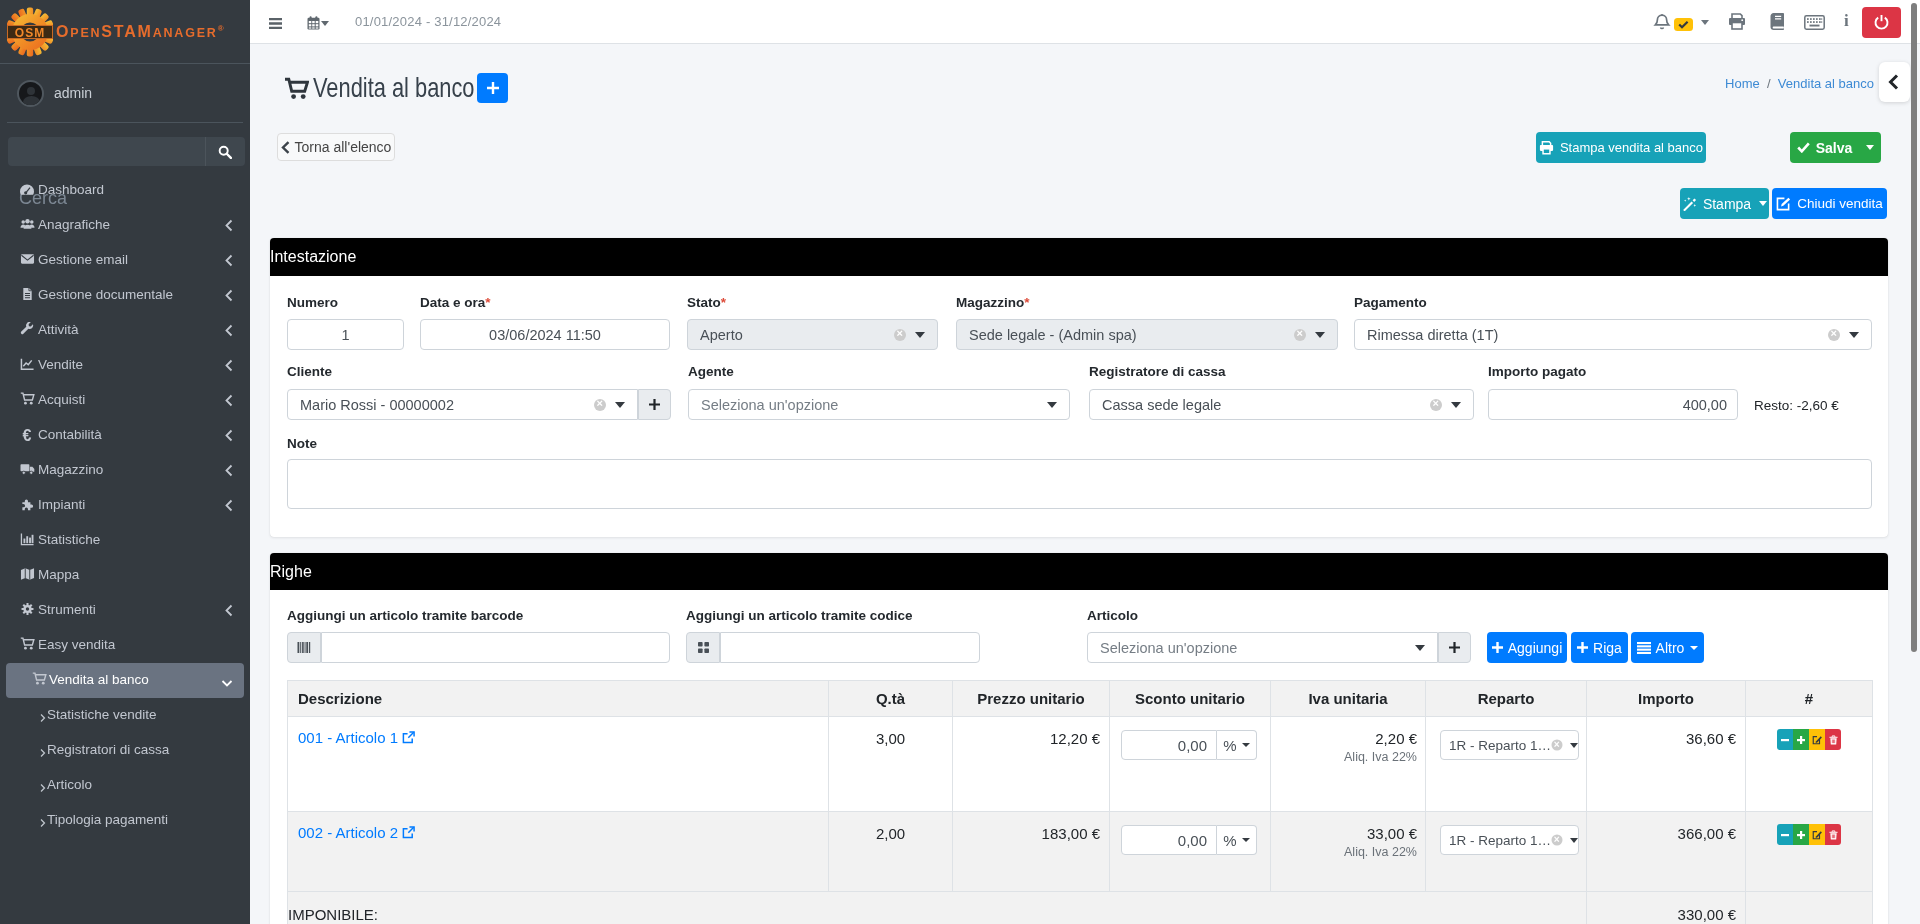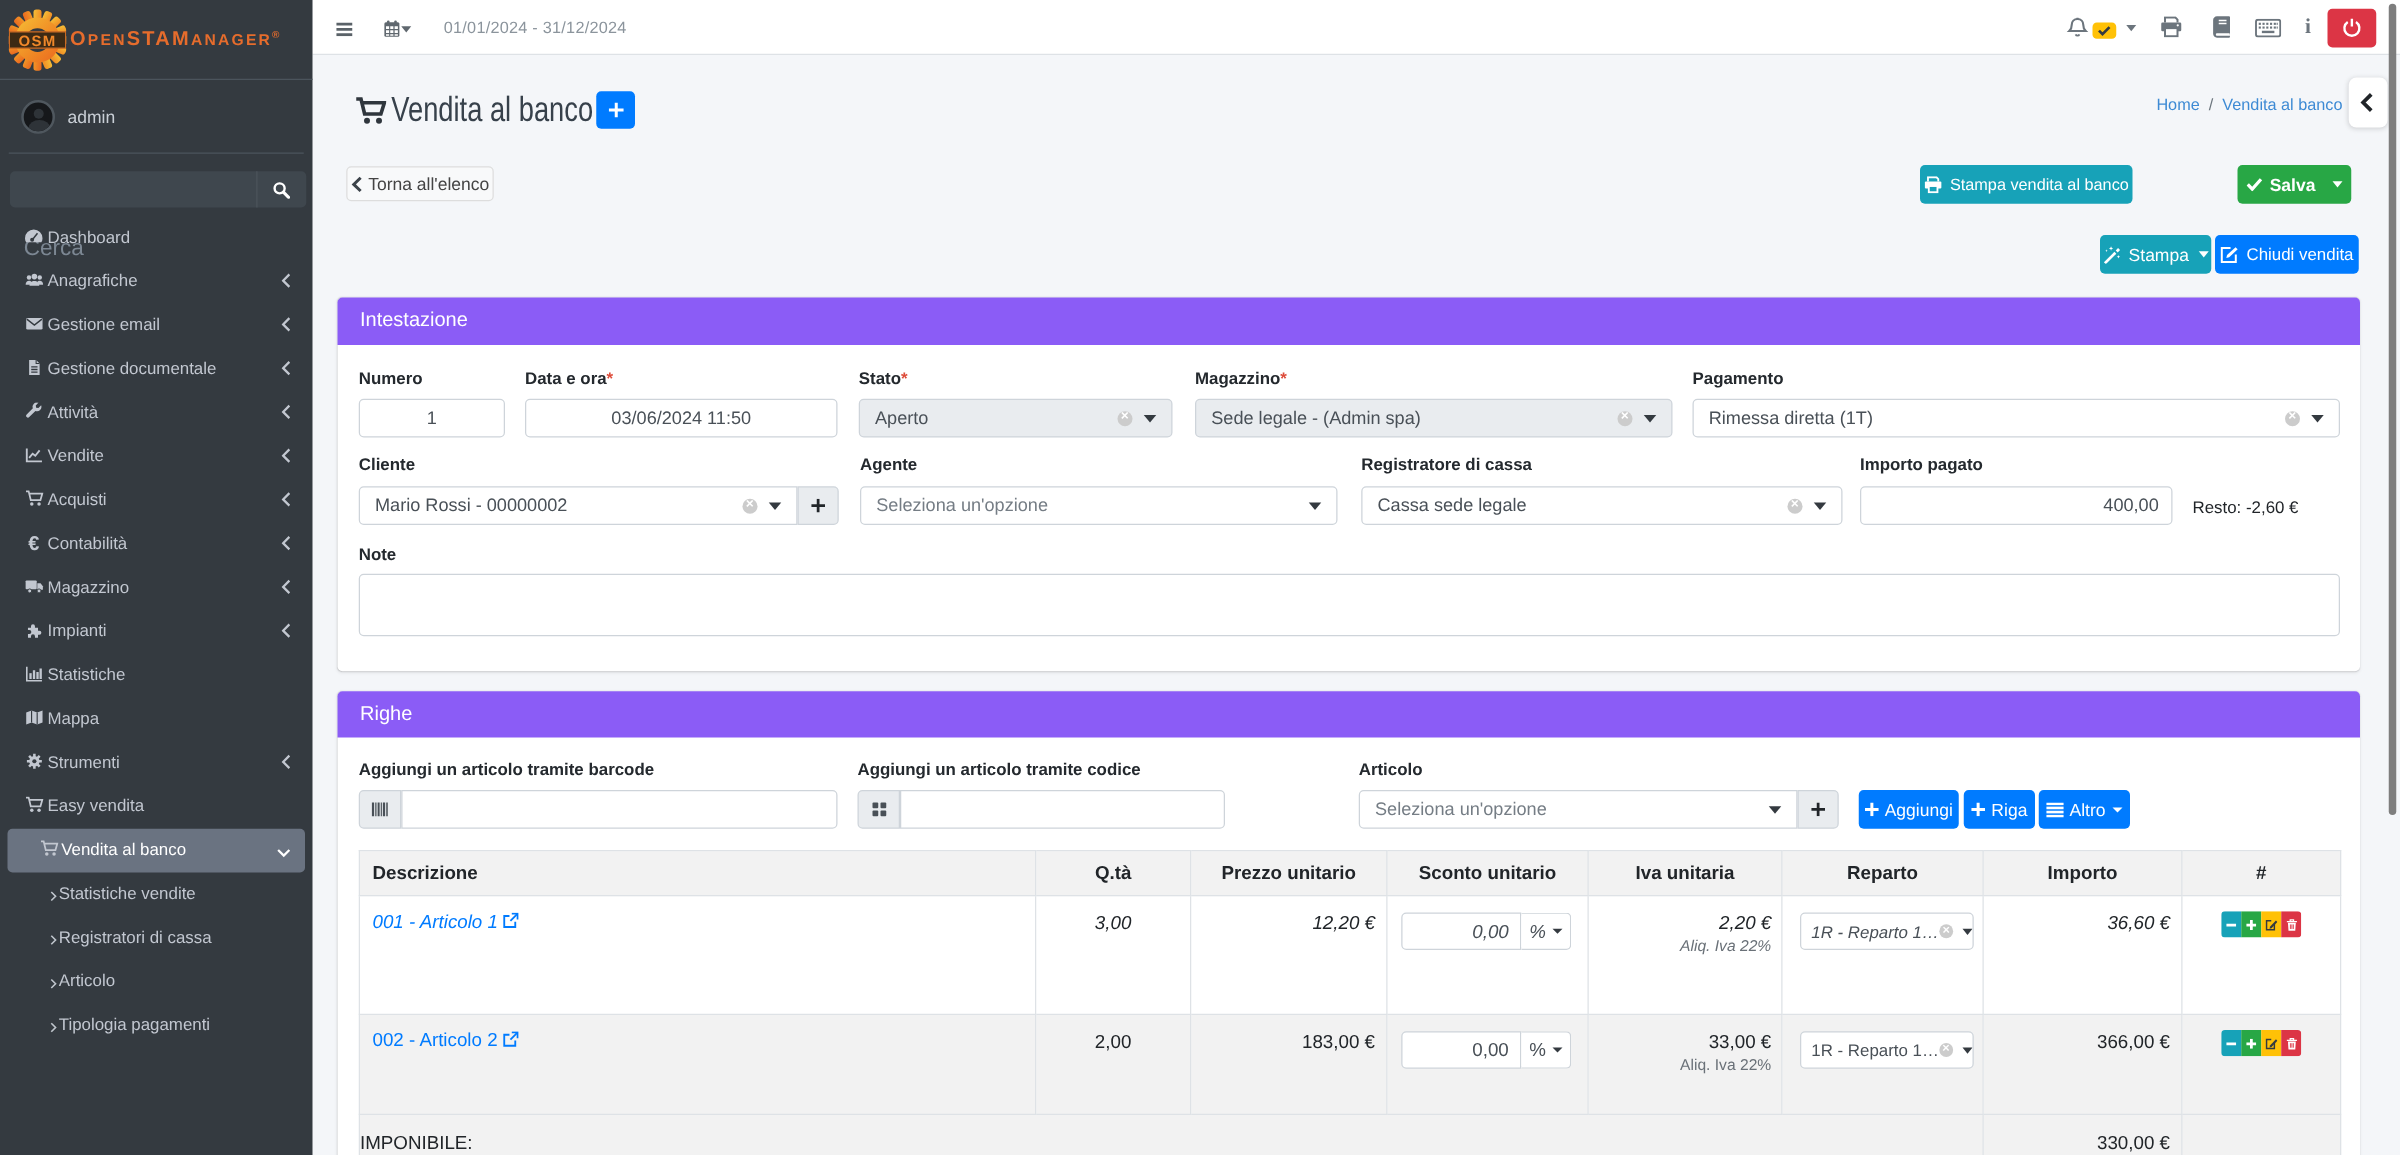--- a/index.html
+++ b/index.html
@@ -51,21 +51,21 @@
 
 
 .btn { display:inline-flex; align-items:center; justify-content:center; border-radius:4px; font-size:14px; white-space:nowrap; }
 .btn-default { background:#f8f9fa; border:1px solid #ddd; color:#444; }
 .btn-info { background:#17a2b8; color:#fff; }
 .btn-success { background:#28a745; color:#fff; }
 .btn-primary { background:#007bff; color:#fff; }
 
 
 .card { position:absolute; left:20px; width:1618px; background:#fff; border-radius:4px; box-shadow:0 0 1px rgba(0,0,0,.15), 0 1px 3px rgba(0,0,0,.08); }
-.card-header { height:38px; background:#8b5cf6; border-radius:4px 4px 0 0; color:#fff; font-size:16px; line-height:38px; padding-left:18px; }
+.card-header { height:38px; background:#000000; border-radius:4px 4px 0 0; color:#fff; font-size:16px; line-height:38px; }
 
 label { font-weight:bold; font-size:13.5px; color:#24292e; }
 .req { color:#dd4b39; }
 .fld { position:absolute; }
 .fld label { position:absolute; top:0; left:0; white-space:nowrap; }
 .ctrl { position:absolute; top:24px; height:31px; border:1px solid #ced4da; border-radius:4px; background:#fff; font-size:14.5px; color:#495057; display:flex; align-items:center; }
 .ctrl.dis { background:#e9ecef; }
 .clearx { width:12px; height:12px; border-radius:50%; background:#ccc; position:relative; flex:none; }
 .clearx:before { content:"\00d7"; position:absolute; left:2.5px; top:-1.5px; color:#fff; font-size:11px; font-weight:bold; }
 .caret { width:0; height:0; border-left:5px solid transparent; border-right:5px solid transparent; border-top:6px solid #343a40; flex:none; }
@@ -557,21 +557,21 @@
               <tr style="height:36px;">
                 <th style="text-align:left;padding-left:10px;">Descrizione</th>
                 <th>Q.tà</th>
                 <th>Prezzo unitario</th>
                 <th>Sconto unitario</th>
                 <th>Iva unitaria</th>
                 <th>Reparto</th>
                 <th>Importo</th>
                 <th>#</th>
               </tr>
-              <tr style="height:95px;font-style:italic;">
+              <tr style="height:95px;">
                 <td style="padding:12px 0 0 10px;"><span style="color:#007bff;">001 - Articolo 1</span><svg width="13" height="13" viewBox="0 0 14 14" style="margin-left:4px;vertical-align:-1px;">
                     <path d="M11 8v4.5H1.5V3H6" fill="none" stroke="#007bff" stroke-width="1.6"></path>
                     <path d="M8 1h5v5" fill="none" stroke="#007bff" stroke-width="1.6"></path>
                     <path d="M12.6 1.4L6.8 7.2" stroke="#007bff" stroke-width="1.6"></path>
                   </svg></td>
                 <td style="text-align:center;padding-top:13px;vertical-align:top;">3,00</td>
                 <td style="text-align:right;padding:13px 9px 0 0;">12,20&nbsp;€</td>
                 <td style="position:relative;">
                   <div style="position:absolute;left:11px;top:13px;display:flex;">
                     <div style="width:96px;height:30px;border:1px solid #ced4da;border-radius:4px 0 0 4px;background:#fff;display:flex;align-items:center;justify-content:flex-end;padding-right:9px;color:#495057;">0,00</div>

